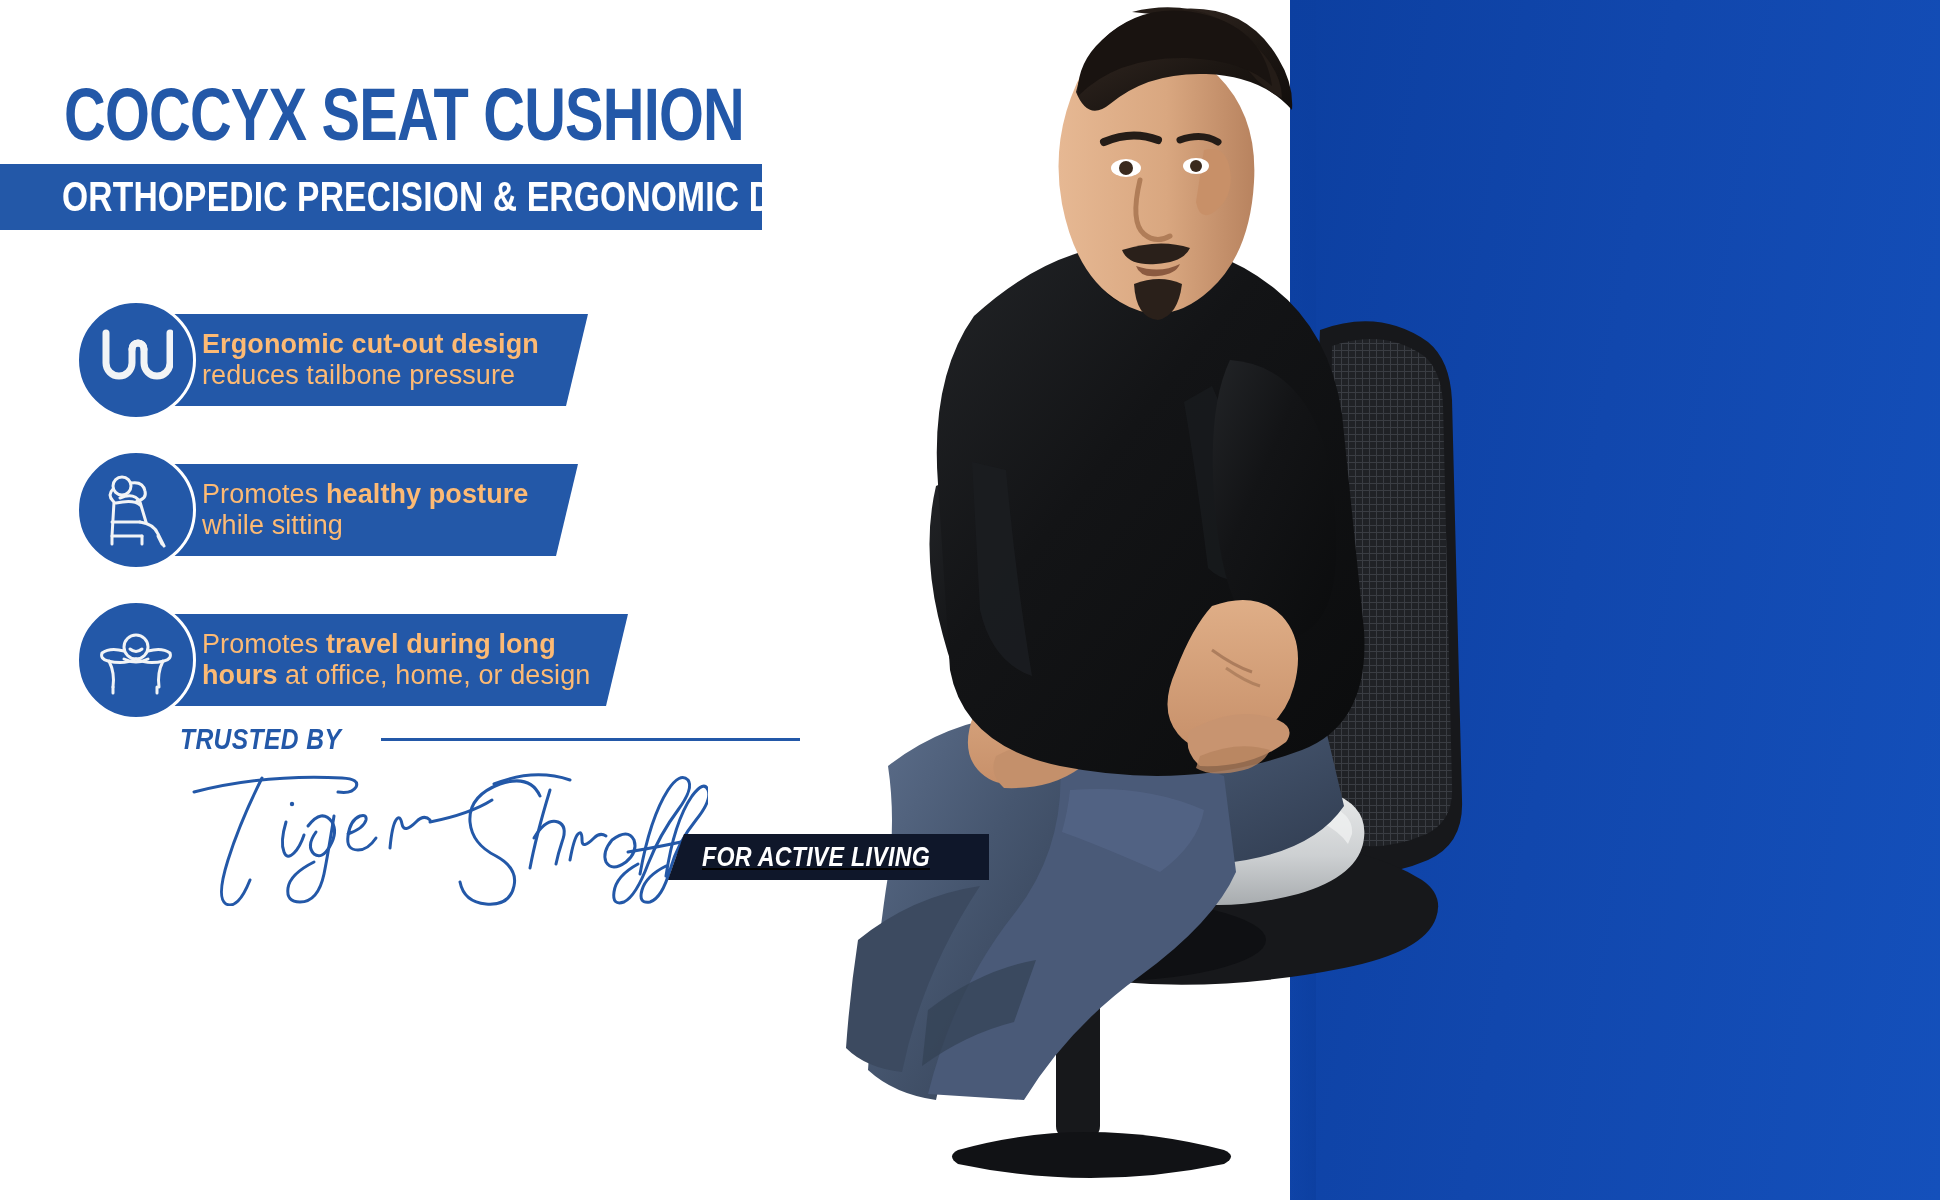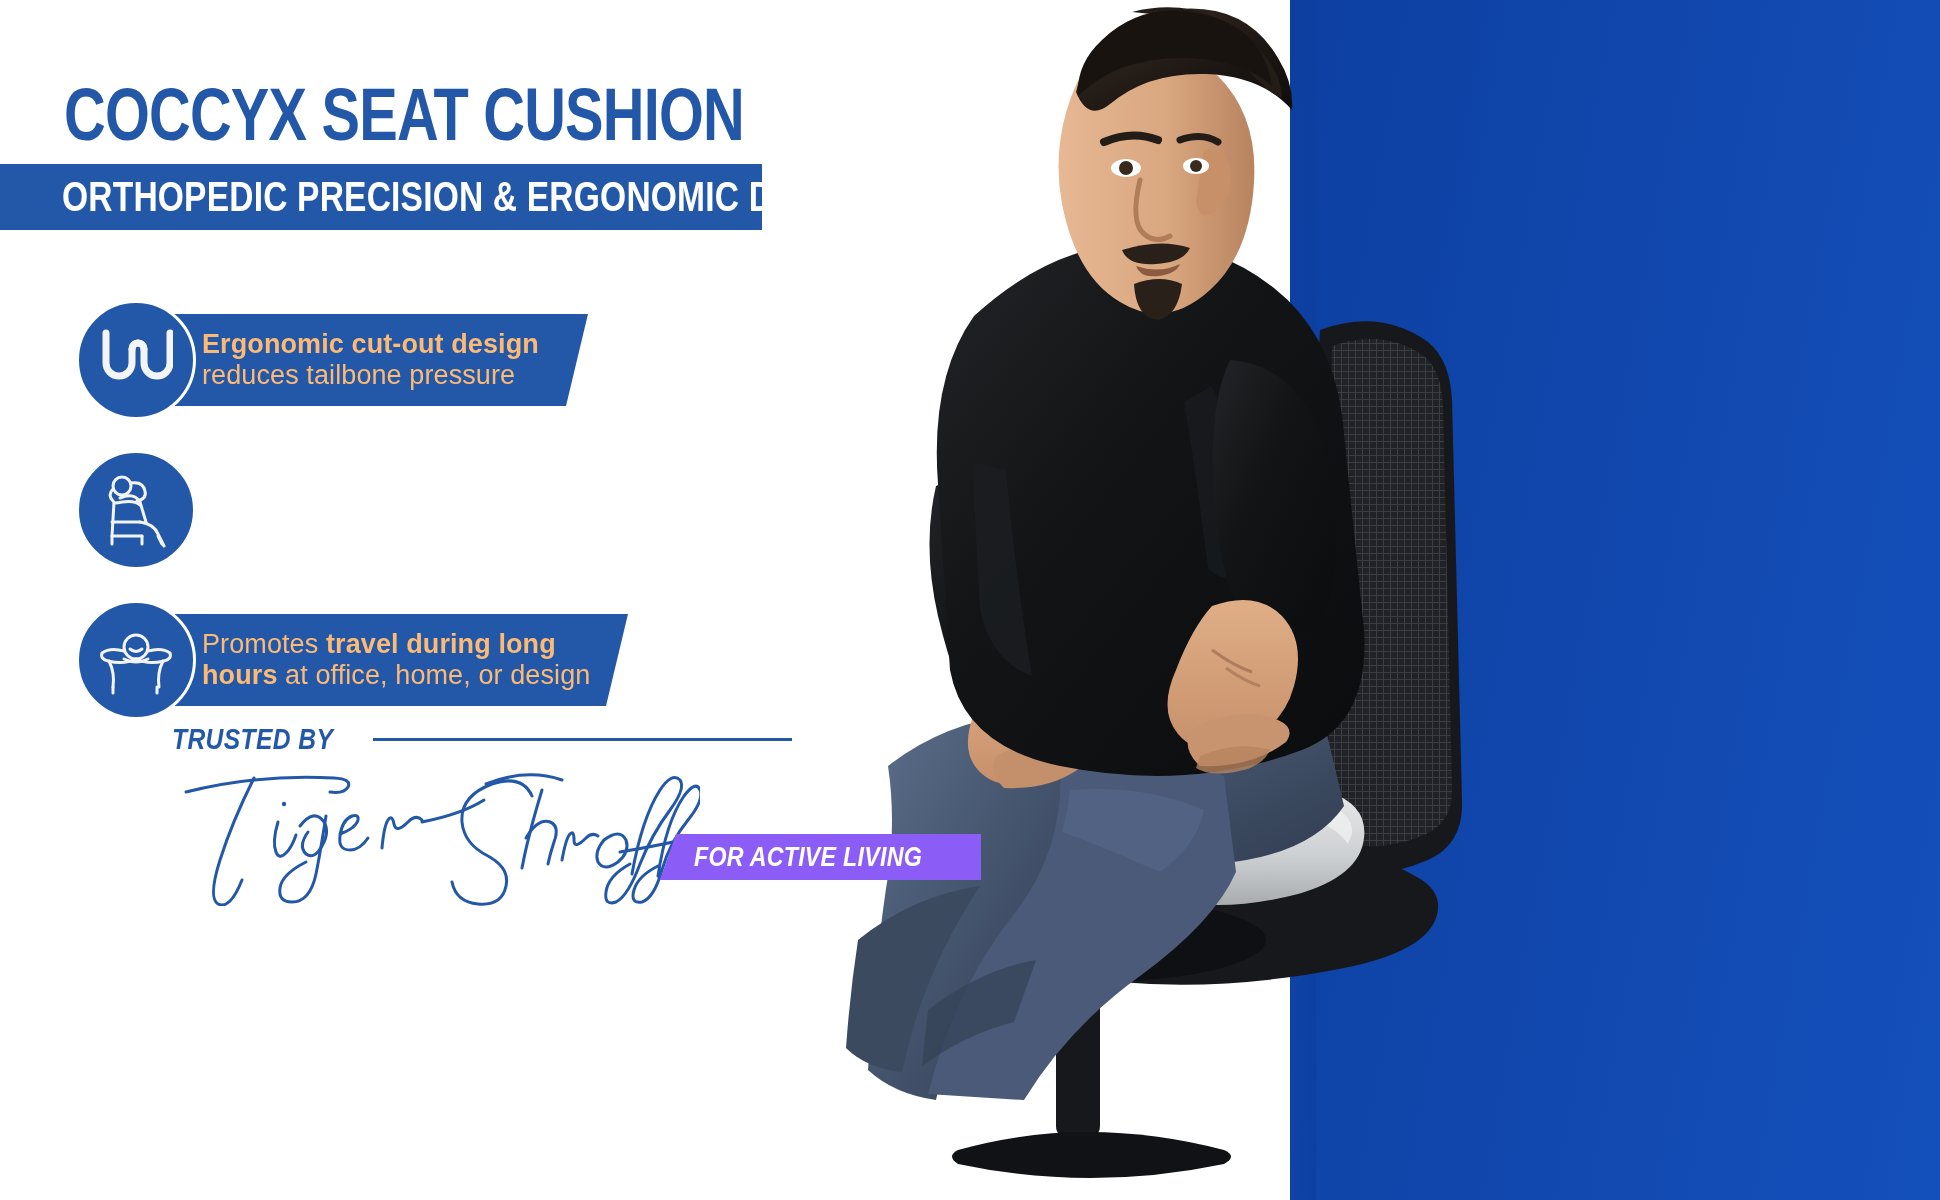--- a/index.html
+++ b/index.html
@@ -72,40 +72,41 @@
     display:flex;align-items:center;justify-content:center;z-index:3;
   }
   .f-icon svg{display:block;}
 
   
   .feature.r1 .f-banner{width:470px;}
   .feature.r2 .f-banner{width:460px;}
   .feature.r3 .f-banner{width:510px;}
 
   
-  .trusted{position:absolute;left:172px;top:722px;width:620px;}
+  .trusted{position:absolute;left:180px;top:722px;width:620px;}
   .trusted-row{display:flex;align-items:center;gap:18px;}
   .trusted-label{
     color:#2358a8;font-family:"Liberation Sans Narrow","Liberation Sans",sans-serif;
     font-weight:700;font-style:italic;font-size:30px;letter-spacing:.5px;
     transform:scaleX(.82);transform-origin:left center;white-space:nowrap;
   }
   .trusted-rule{flex:1;height:3px;background:#2358a8;margin-left:-14px;}
 
   .signature{
     position:absolute;left:8px;top:34px;width:520px;height:150px;
   }
   .signature svg{display:block;width:520px;height:150px;}
 
   .active-badge{
     position:absolute;left:488px;top:112px;
     height:46px;padding:0 22px 0 34px;
-    background:#8b5cf6;display:flex;align-items:center;
+    background:#0f172a;display:flex;align-items:center;
     -webkit-clip-path:polygon(16px 0,100% 0,100% 100%,0 100%);
             clip-path:polygon(16px 0,100% 0,100% 100%,0 100%);
+            text-decoration:underline;
   }
   .active-badge span{
     color:#fff;font-family:"Liberation Sans Narrow","Liberation Sans",sans-serif;
     font-weight:700;font-style:italic;font-size:27px;letter-spacing:.3px;
     transform:scaleX(.86);transform-origin:left center;white-space:nowrap;
   }
 
   
   .photo{position:absolute;left:760px;top:0;width:800px;height:1200px;}
   .photo svg{display:block;}
@@ -265,20 +266,26 @@
       </div>
       <div class="f-icon">
         <svg width="74" height="62" viewBox="0 0 74 62">
           <path d="M7 4 v30 a13 13 0 0 0 26 0 v-14 a6 6 0 0 1 12 0 v14 a13 13 0 0 0 26 0 v-30" fill="none" stroke="#f2f4f6" stroke-width="7" stroke-linecap="round" stroke-linejoin="round"></path>
           <path d="M33 20 a6 6 0 0 1 12 0" fill="none" stroke="#f2f4f6" stroke-width="7" stroke-linecap="round"></path>
         </svg>
       </div>
     </div>
 
     <div class="feature r2">
+      <div class="f-banner">
+        <div class="f-text">
+          <span class="ln"><span>Promotes </span><b>healthy posture</b></span>
+          <span class="ln">while sitting</span>
+        </div>
+      </div>
       <div class="f-icon">
         <svg width="76" height="76" viewBox="0 0 76 76">
           <g fill="none" stroke="#f2f4f6" stroke-width="3" stroke-linecap="round" stroke-linejoin="round">
             <circle cx="24" cy="14" r="9"></circle>
             <path d="M15 17 q-6 6 0 12 M33 11 q12 -2 14 8 q2 8 -8 10"></path>
             <path d="M22 26 q14 -6 20 4 l6 20"></path>
             <path d="M16 30 l-2 34 h30"></path>
             <path d="M14 50 h28"></path>
             <path d="M42 50 q14 2 18 12 l6 12"></path>
             <path d="M14 64 v8 M44 64 v8 M60 64 l4 8"></path>

